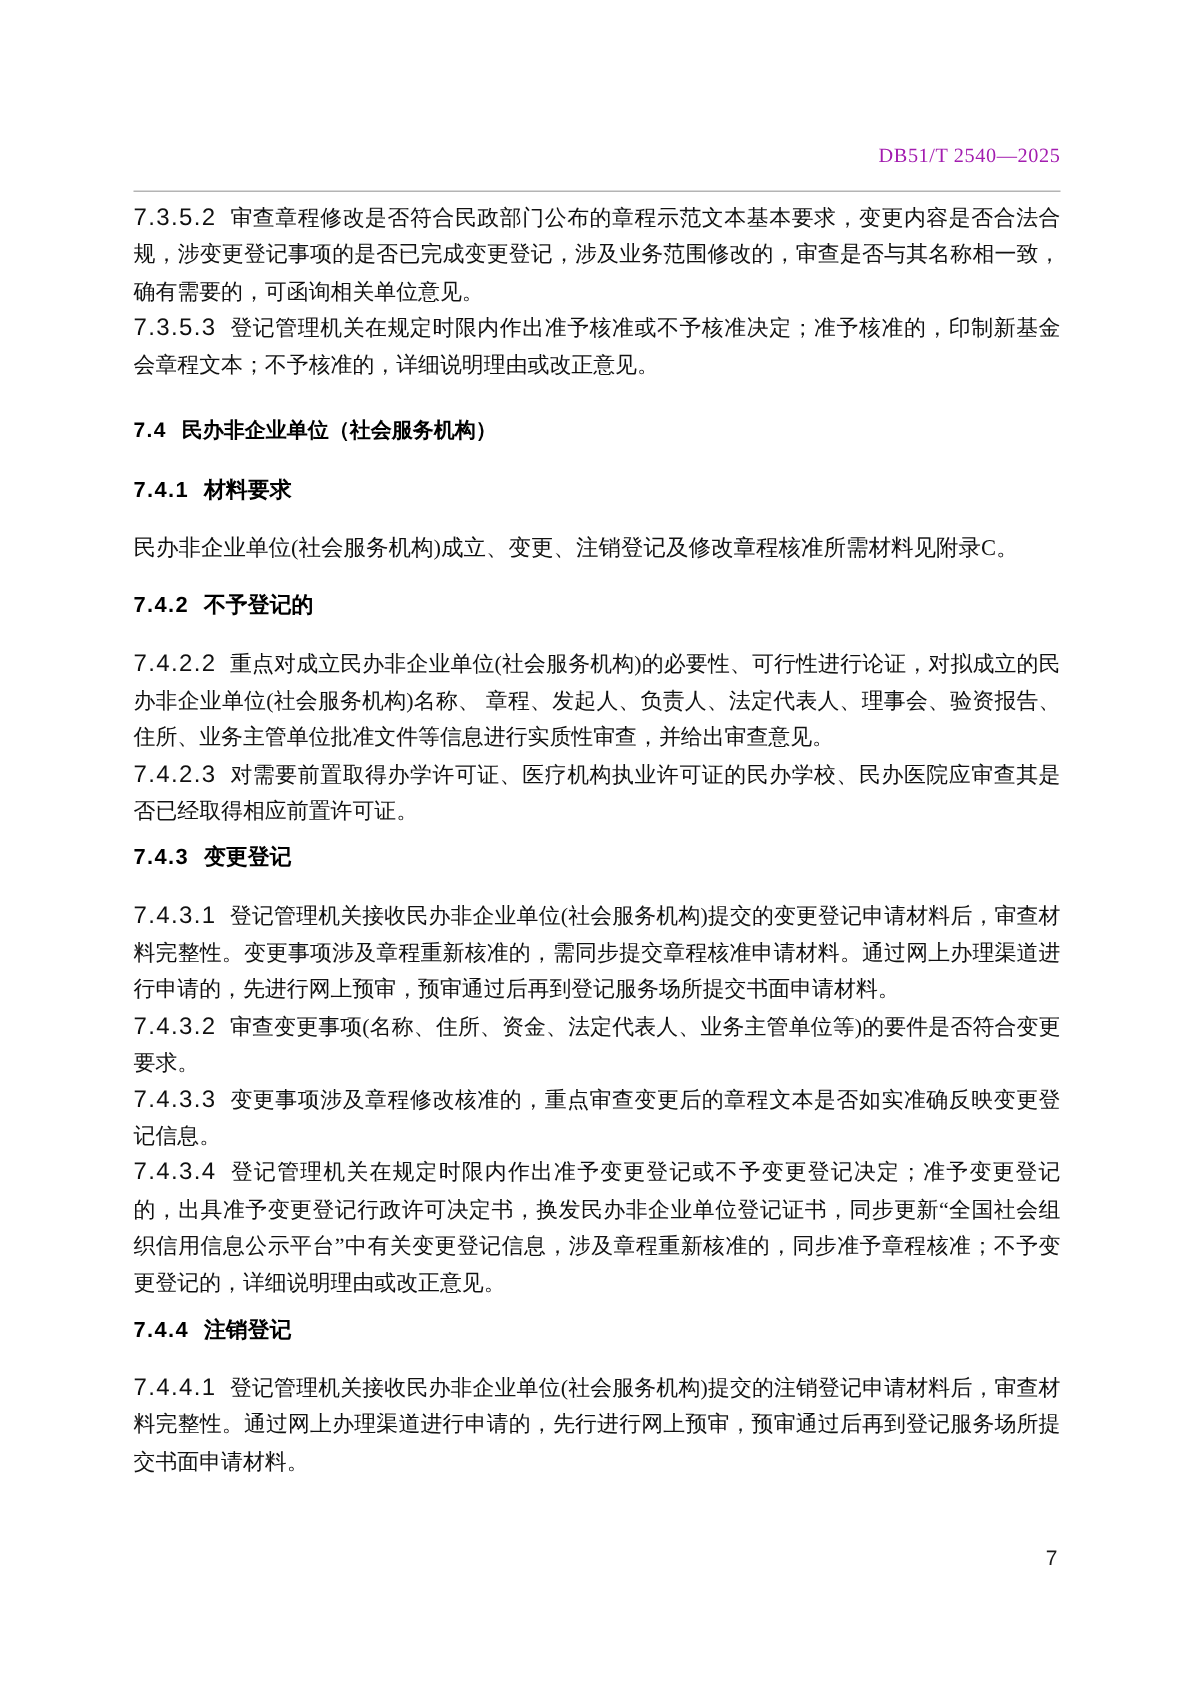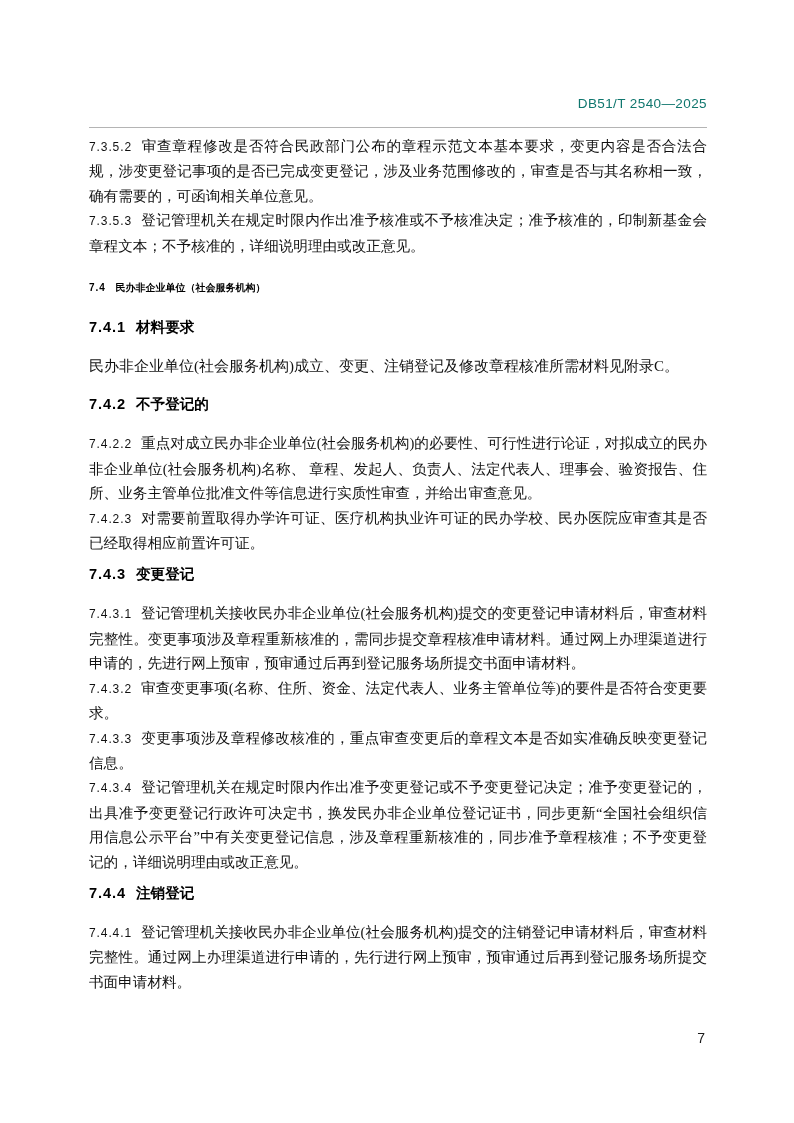--- a/index.html
+++ b/index.html
@@ -25,24 +25,24 @@
     position: absolute;
     left: 89px;
     top: 96px;
     width: 618px;
     height: 24px;
   }
   .header-std-no {
     position: absolute;
     right: 0;
     top: 0;
-    font-family: Liberation Sans, sans-serif;
+    font-family: Liberation Serif, serif;
     font-size: 13.5px;
     letter-spacing: 0.4px;
-    color: #0f766e;
+    color: #a21caf;
     white-space: nowrap;
   }
   .header-rule {
     position: absolute;
     left: 89px;
     top: 127px;
     width: 618px;
     height: 1px;
     background: #b4b4b4;
   }
@@ -64,36 +64,36 @@
     font-size: 14.6px;
     line-height: 24.4px;
     text-align: justify;
     text-justify: inter-ideograph;
     color: #111111;
     text-indent: 0;
   }
   
   .clause-num {
     font-family: "Liberation Sans", "DejaVu Sans", sans-serif;
-    font-size: 12px;
+    font-size: 16px;
     letter-spacing: 0.9px;
     margin-right: 9px;
   }
   .para-plain {
     font-size: 15px;
     line-height: 24.4px;
     text-align: justify;
     text-justify: inter-ideograph;
     color: #111111;
   }
 
   
   .h-sec {
     font-weight: bold;
-    font-size: 10px;
+    font-size: 14px;
     line-height: 22px;
     color: #000;
     margin-top: 19px;
     margin-bottom: 17px;
   }
   .h-sec .num {
     font-family: "Liberation Sans", "DejaVu Sans", sans-serif;
     letter-spacing: 0.9px;
     margin-right: 10px;
     font-weight: bold;

